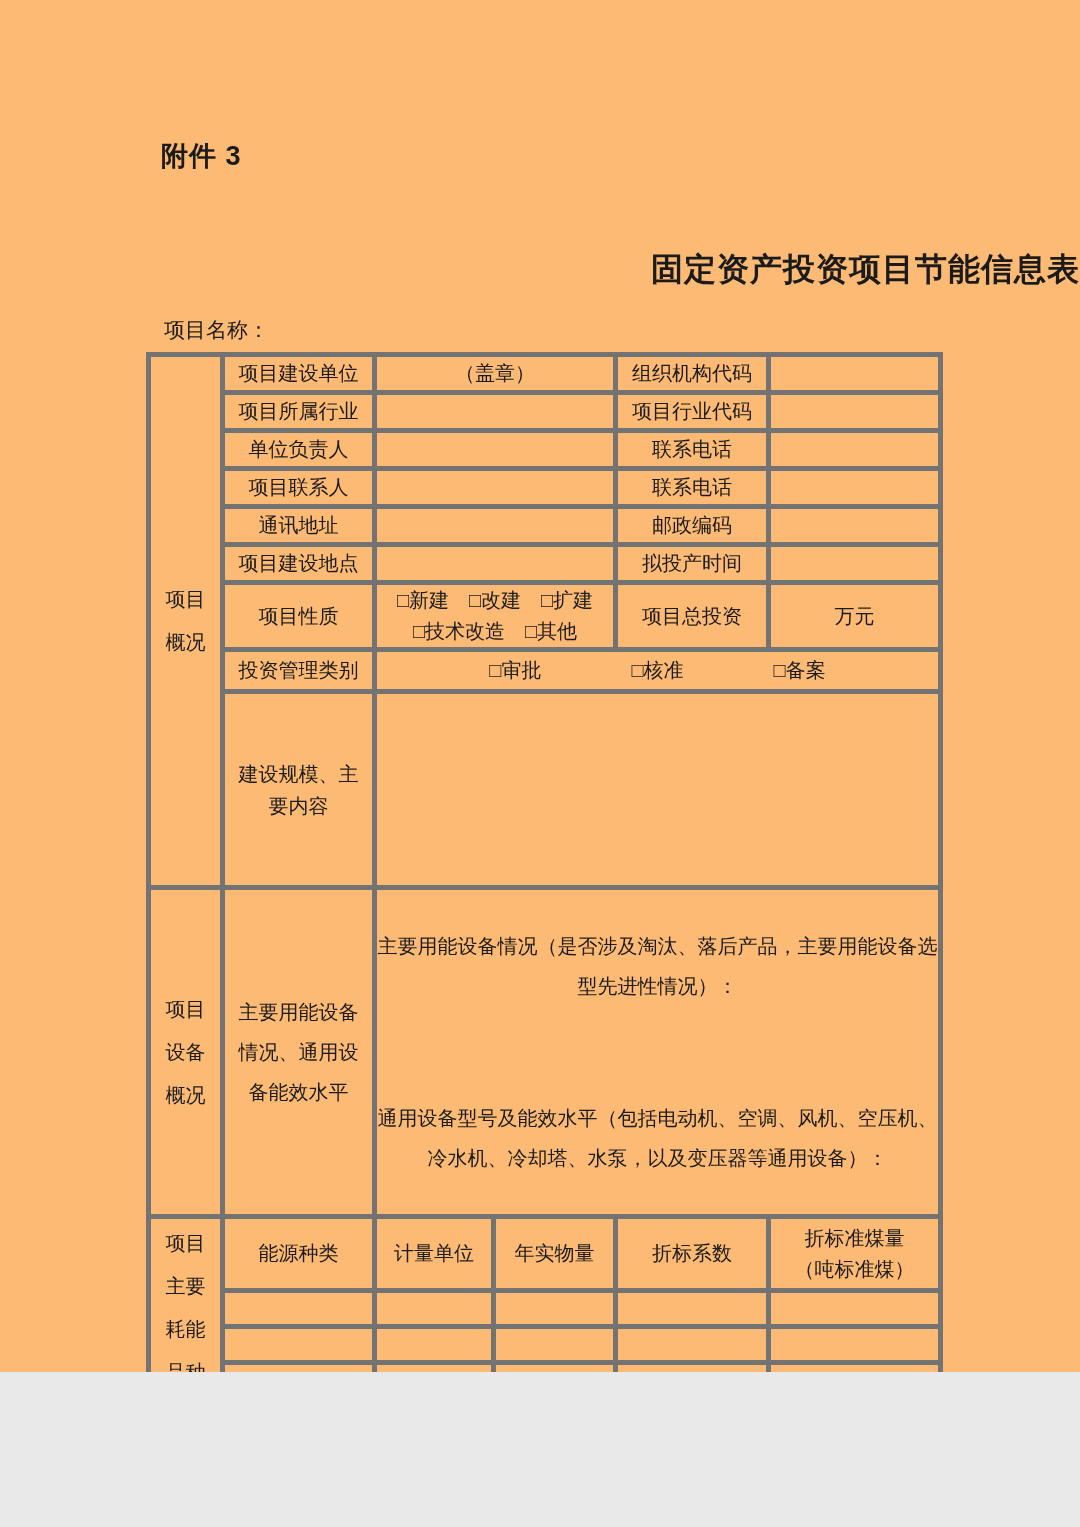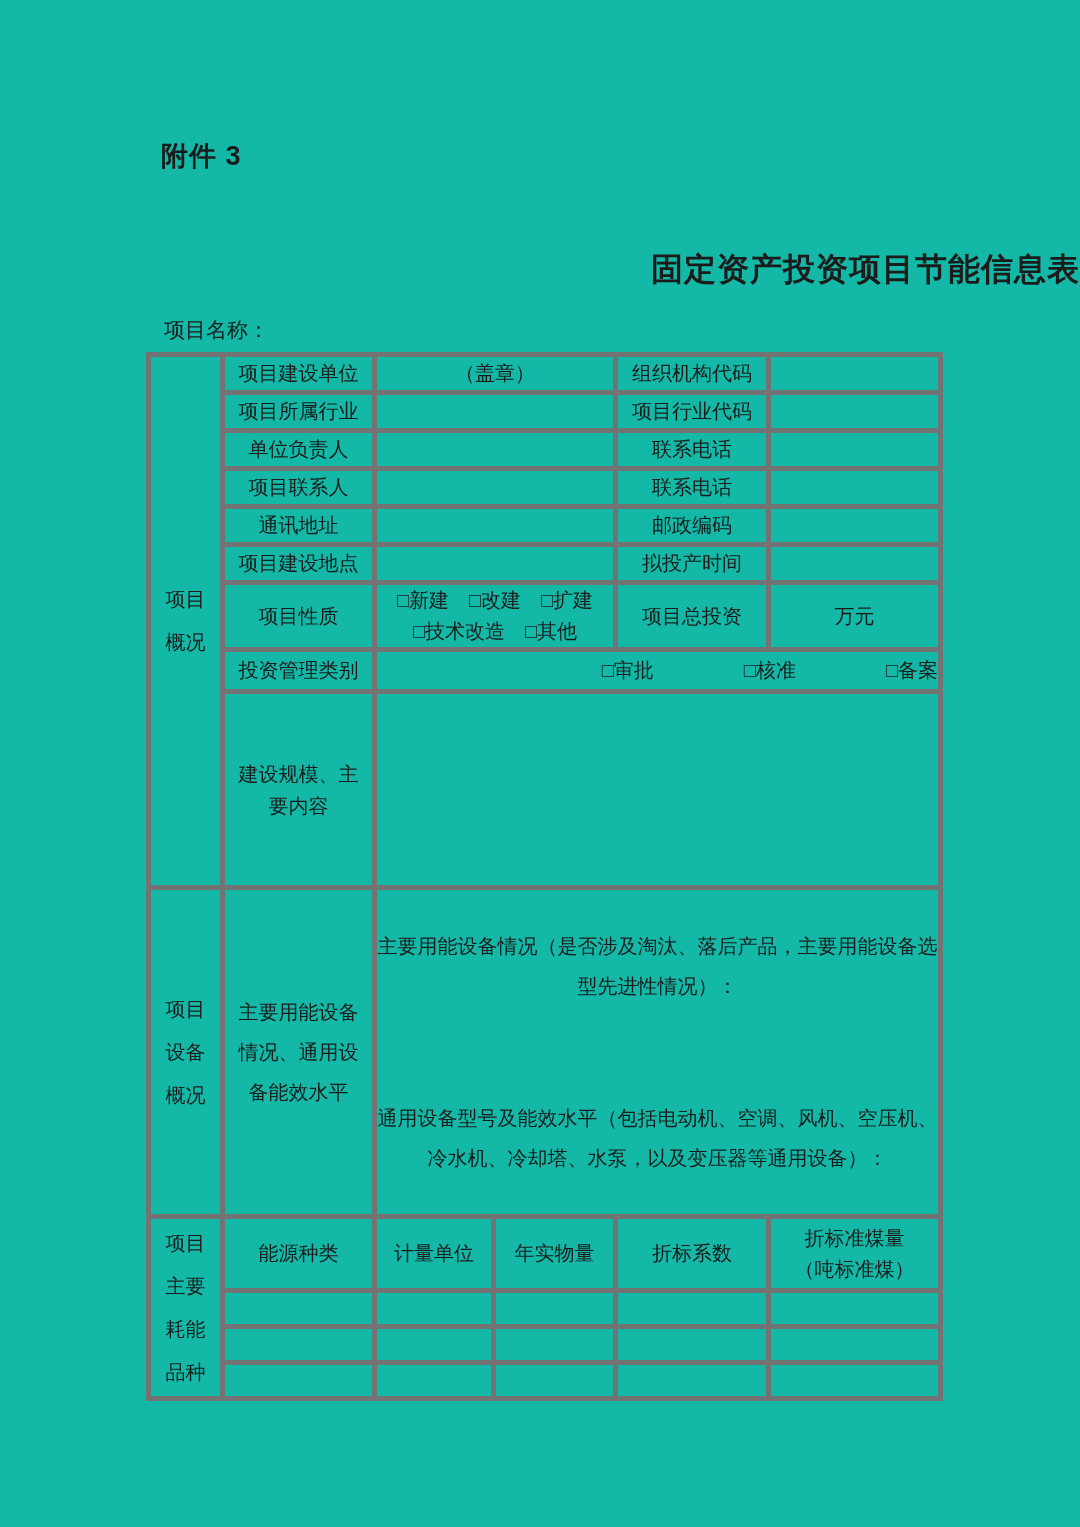--- a/index.html
+++ b/index.html
@@ -1,20 +1,20 @@
 <!DOCTYPE html>
 <html><head>
 <meta charset="utf-8">
 <style>
   html,body { margin:0; padding:0; background:#e9e9e9; }
   .page {
     position:relative;
-    width:1080px; height:1527px;
+    width:1080px; height:1372px;
     margin:0 auto;
-    background:#14b8a6;
+    background:#fdba74;
     color:#1b1b1b;
     font-family:"Liberation Serif","DejaVu Serif",serif;
     overflow:hidden;
   }
   .attachment {
     position:absolute; left:161px; top:138px;
     font-size:27px; font-weight:bold;
     font-family:"Liberation Sans","DejaVu Sans",sans-serif;
     letter-spacing:1px;
   }
@@ -54,21 +54,21 @@
   tr.r-mgmt  { height:42px;margin-left:40px; }
   tr.r-scale { height:196px;padding-left:45px; }
   tr.r-equip { height:329px; }
   tr.r-ehead { height:74px; }
   tr.r-edata { height:36px; }
 
   td.checkbox-cell {
     text-align:left; padding-left:7px;
     line-height:1.55; font-size:19px;
   }
-  .opts { display:flex; justify-content:flex-end; gap:90px; }
+  .opts { display:flex; justify-content:center; gap:90px; }
   tr.r-scale td.lbl { line-height:1.6; }
   tr.r-equip td.lbl { line-height:2.0; }
   td.equip-val {
     text-align:left; vertical-align:top;
     padding:5px 14px 0 13px;
     line-height:2.0;
   }
   td.equip-val p { margin:0; }
   td.equip-val p.p2 { margin-top:92px; }
   tr.r-ehead td.hdr { line-height:1.55; }

